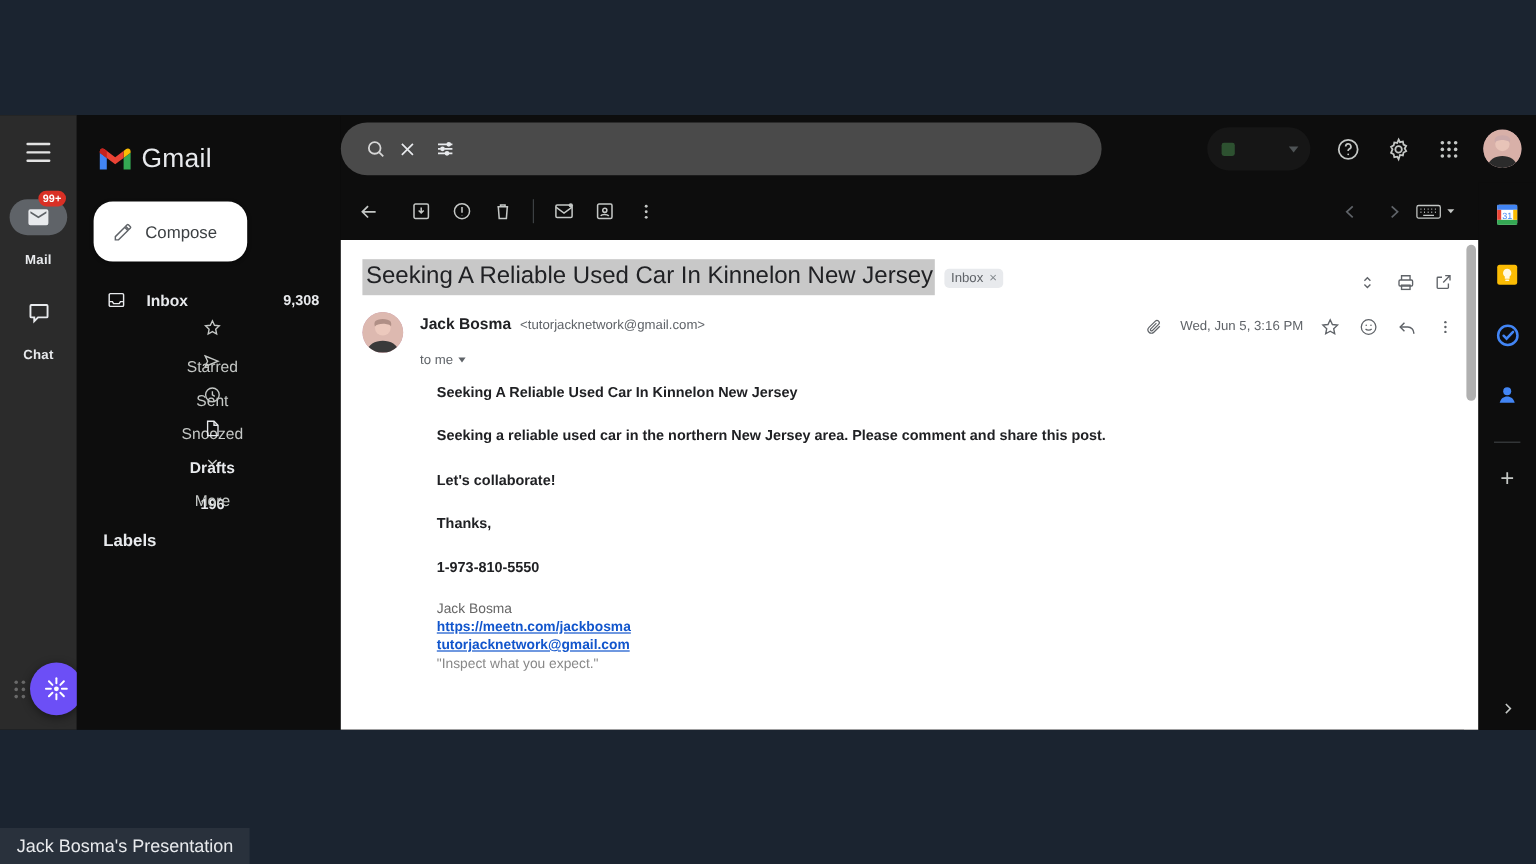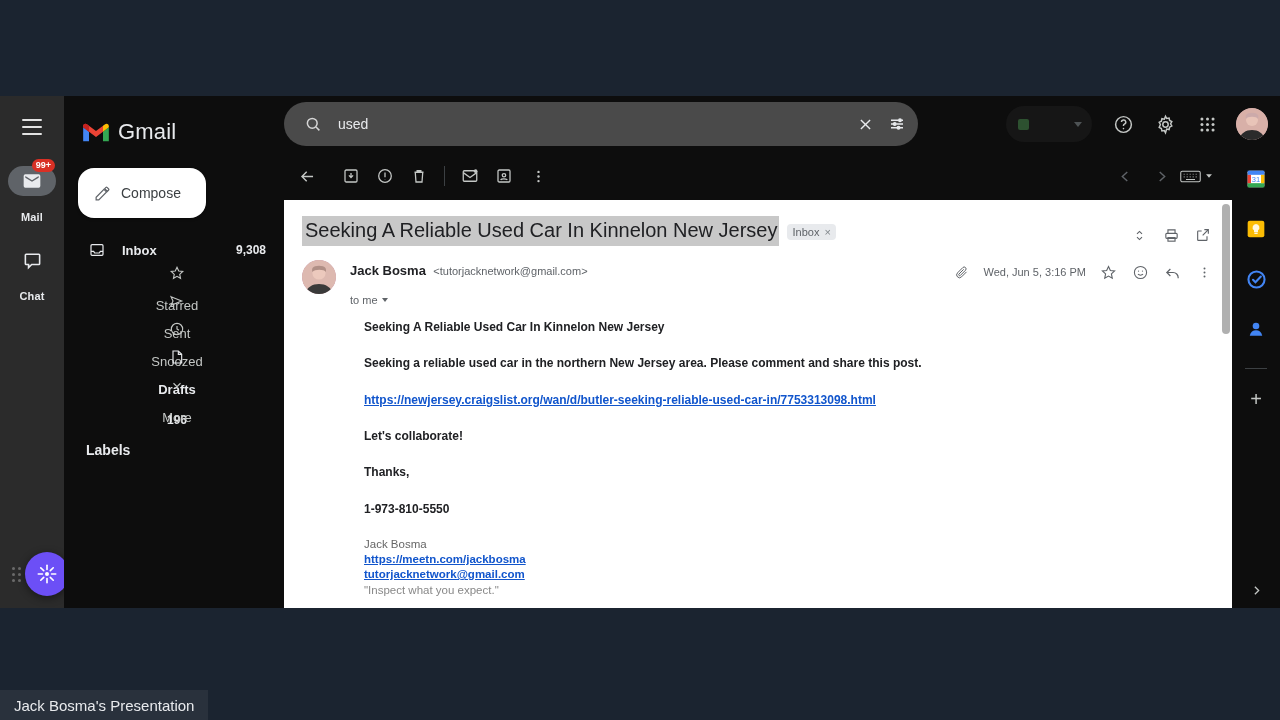--- a/index.html
+++ b/index.html
@@ -328,21 +328,20 @@
     <div id="main-col">
 
       <div id="topbar">
         <div id="search-wrap">
           <span class="search-icon-btn">
             <svg width="18" height="18" viewBox="0 0 24 24" fill="none" stroke="#d6d6d6" stroke-width="2">
               <circle cx="11" cy="11" r="6.5"></circle>
                 <path d="M16 16l4.5 4.5"></path>
             </svg>
           </span>
-          <input id="search-input" value="used" placeholder="Search mail" style="">
           <span class="search-icon-btn">
             <svg width="17" height="17" viewBox="0 0 24 24" fill="none" stroke="#e8eaed" stroke-width="2">
               <path d="M5.5 5.5l13 13M18.5 5.5l-13 13"></path>
             </svg>
           </span>
           <span class="search-icon-btn" style="margin-left:6px;">
             <svg width="18" height="18" viewBox="0 0 24 24" fill="none" stroke="#e8eaed" stroke-width="1.9">
               <path d="M4 7h10M18 7h2M4 12h3M11 12h9M4 17h8M16 17h4"></path>
               <circle cx="16" cy="7" r="1.7" fill="#e8eaed"></circle>
               <circle cx="9" cy="12" r="1.7" fill="#e8eaed"></circle>
@@ -550,21 +549,20 @@
                         <circle cx="12" cy="12" r="1.6"></circle>
                         <circle cx="12" cy="18.5" r="1.6"></circle>
                     </svg>
                   </span>
                 </span>
               </div>
 
               <div class="body-wrap">
                 <div class="body-p">Seeking A Reliable Used Car In Kinnelon New Jersey</div>
                 <div class="body-p">Seeking a reliable used car in the northern New Jersey area. Please comment and share this post.</div>
-                <a class="body-link">https://newjersey.craigslist.org/wan/d/butler-seeking-reliable-used-car-in/7753313098.html</a>
                 <div class="body-p">Let's collaborate!</div>
                 <div class="body-p">Thanks,</div>
                 <div class="body-p">1-973-810-5550</div>
 
                 <div class="sig-name">Jack Bosma</div>
                 <a class="sig-link">https://meetn.com/jackbosma</a>
                 <a class="sig-link">tutorjacknetwork@gmail.com</a>
                 <div class="sig-quote">"Inspect what you expect."</div>
 
               </div>

